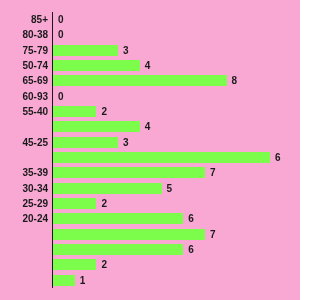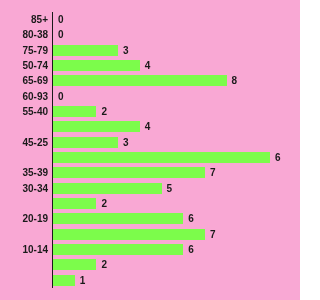--- a/index.html
+++ b/index.html
@@ -170,43 +170,43 @@
 
     <div class="row">
       <span class="cat-label">30-34</span>
       <span class="bar-wrap">
         <span class="bar" style="width:108.5px"></span>
         <span class="val-label">5</span>
       </span>
     </div>
 
     <div class="row">
+      <span class="cat-label">25-29</span>
       <span class="bar-wrap">
         <span class="bar" style="width:43.4px"></span>
         <span class="val-label">2</span>
       </span>
     </div>
 
     <div class="row">
-      <span class="cat-label">20-19</span>
+      <span class="cat-label">20-24</span>
       <span class="bar-wrap">
         <span class="bar" style="width:130.2px"></span>
         <span class="val-label">6</span>
       </span>
     </div>
 
     <div class="row">
       <span class="bar-wrap">
         <span class="bar" style="width:151.9px"></span>
         <span class="val-label">7</span>
       </span>
     </div>
 
     <div class="row">
-      <span class="cat-label">10-14</span>
       <span class="bar-wrap">
         <span class="bar" style="width:130.2px"></span>
         <span class="val-label">6</span>
       </span>
     </div>
 
     <div class="row">
       <span class="bar-wrap">
         <span class="bar" style="width:43.4px"></span>
         <span class="val-label">2</span>

